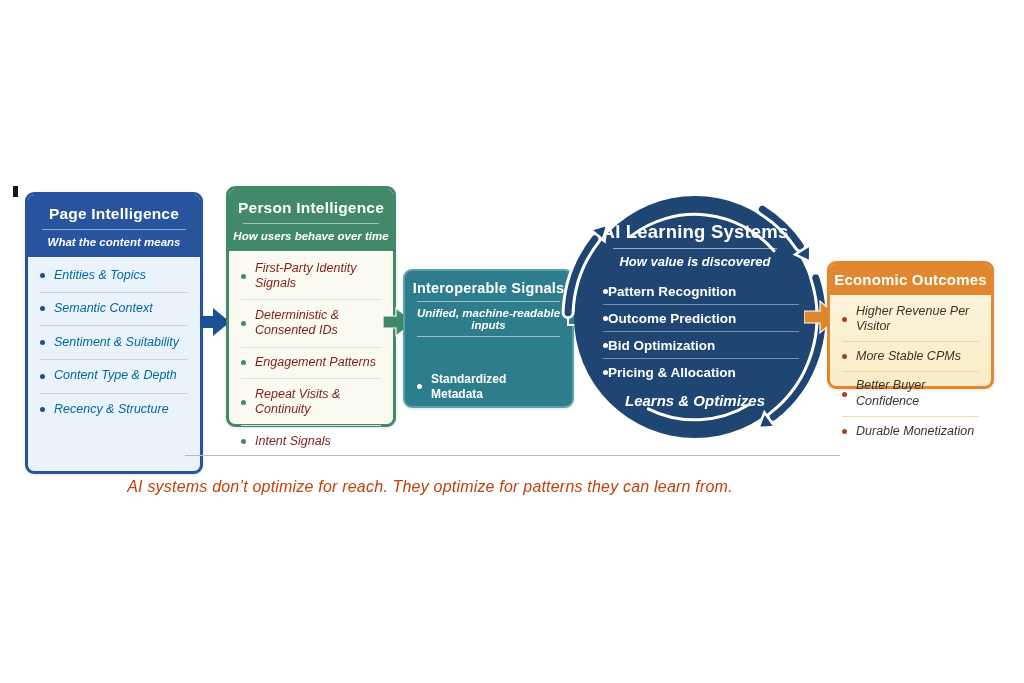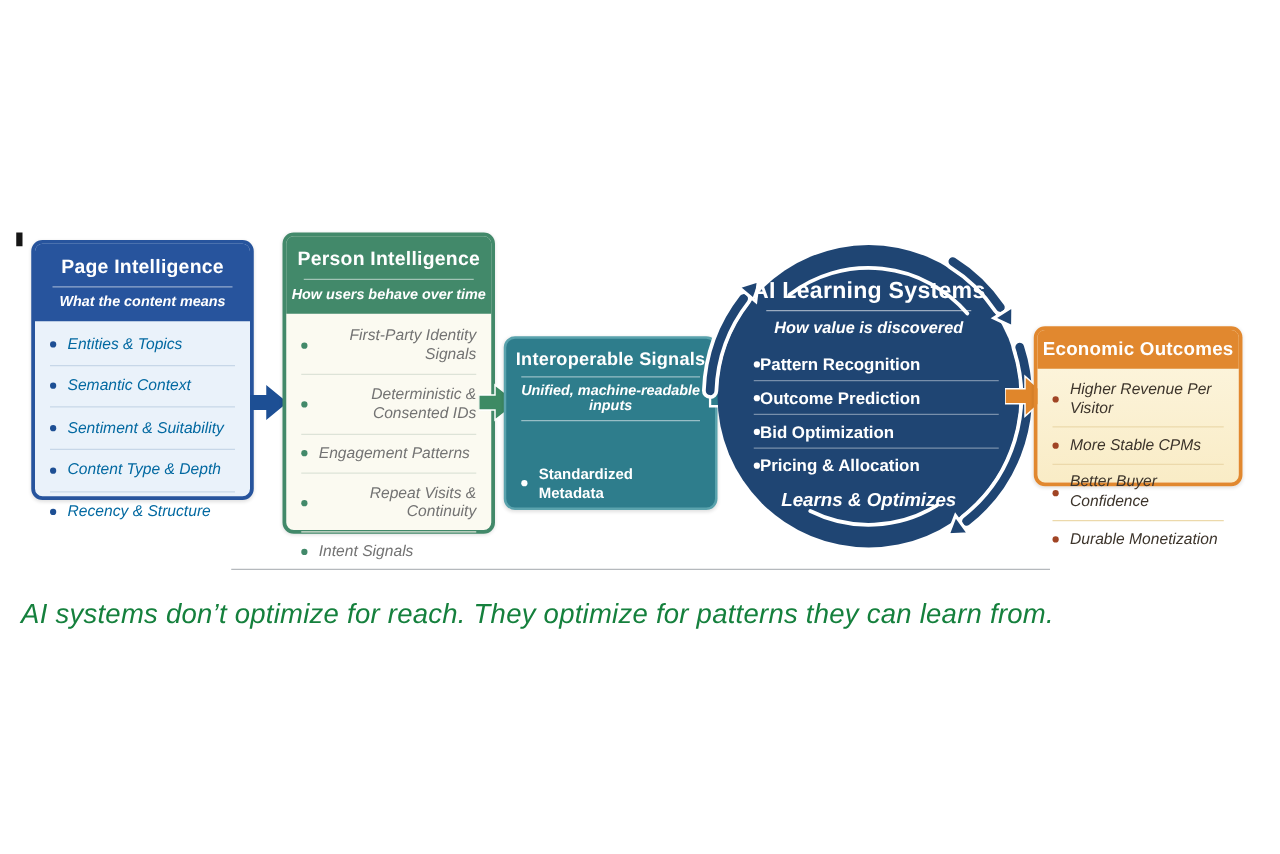--- a/index.html
+++ b/index.html
@@ -15,30 +15,30 @@
   .panel header{border-top-left-radius:6px;border-top-right-radius:6px;text-align:center;}
   .panel h2{margin:0;padding:10px 4px 0;font-size:15.5px;font-weight:bold;color:#fff;letter-spacing:.2px;}
   .hsep{height:1px;background:rgba(255,255,255,.5);margin:6px 14px;}
   .panel .subtitle{font-size:11.5px;font-style:italic;font-weight:bold;color:#fff;padding:0 4px 9px;}
   .panel ul{list-style:none;margin:0;padding:2px 12px;}
   .panel li{display:flex;align-items:center;gap:9px;font-style:italic;font-size:12.5px;line-height:1.25;}
   .panel li + li{border-top:1px solid transparent;}
   .dot{width:5px;height:5px;border-radius:50%;flex:none;}
 
   
-  .p-blue{left:25px;top:192px;width:178px;height:208px;background:#eaf2fa;border:3px solid #27549d;}
+  .p-blue{left:25px;top:192px;width:178px;height:282px;background:#eaf2fa;border:3px solid #27549d;}
   .p-blue header{background:#27549d;}
   .p-blue li{color:#0369a1;padding:8.5px 0;}
   .p-blue li + li{border-top-color:#c7d7e8;}
   .p-blue .dot{background:#1d4f94;}
 
   
   .p-green{left:226px;top:186px;width:170px;height:241px;background:#fbfaf1;border:3px solid #42896a;}
   .p-green header{background:#42896a;}
-  .p-green li{color:#737373;padding:7.5px 0;text-align:right;}
+  .p-green li{color:#7f1d1d;padding:7.5px 0;}
   .p-green li + li{border-top-color:#dde3d8;}
   .p-green .dot{background:#42896a;}
 
   
   .p-teal{left:403px;top:269px;width:171px;height:139px;background:#2e7d8c;border:2px solid #5aa3ad;}
   .p-teal h2{padding-top:9px;font-size:14.5px;}
   .p-teal .hsep{margin:5px 12px;}
   .p-teal .subtitle{font-size:11.5px;padding-bottom:0;}
   .p-teal ul{padding:2px 12px;}
   .p-teal li{color:#ffffff;padding:5.5px 0;font-size:12px;margin-top:22px;}
@@ -66,21 +66,21 @@
   .circle-content li + li{border-top:1px solid rgba(255,255,255,.4);}
   .circle-content .dot{background:#fff;}
   .circle-footer{margin-top:7px;font-size:15px;font-weight:bold;font-style:italic;}
 
   
   .conn{position:absolute;}
 
   
   .divider{position:absolute;left:185px;top:455px;width:655px;height:1px;background:#b5b9bd;}
   .caption{position:absolute;left:0;top:478px;width:860px;text-align:center;
-           font-size:22px;font-style:italic;font-weight:500;color:#15803d;letter-spacing:.2px;}
+           font-size:16px;font-style:italic;font-weight:500;color:#c2410c;letter-spacing:.2px;}
 </style>
 </head>
 <body>
 
 <div class="canvas">
 
   <div class="artifact-mark"></div>
 
   <section class="panel p-blue">
     <header>

